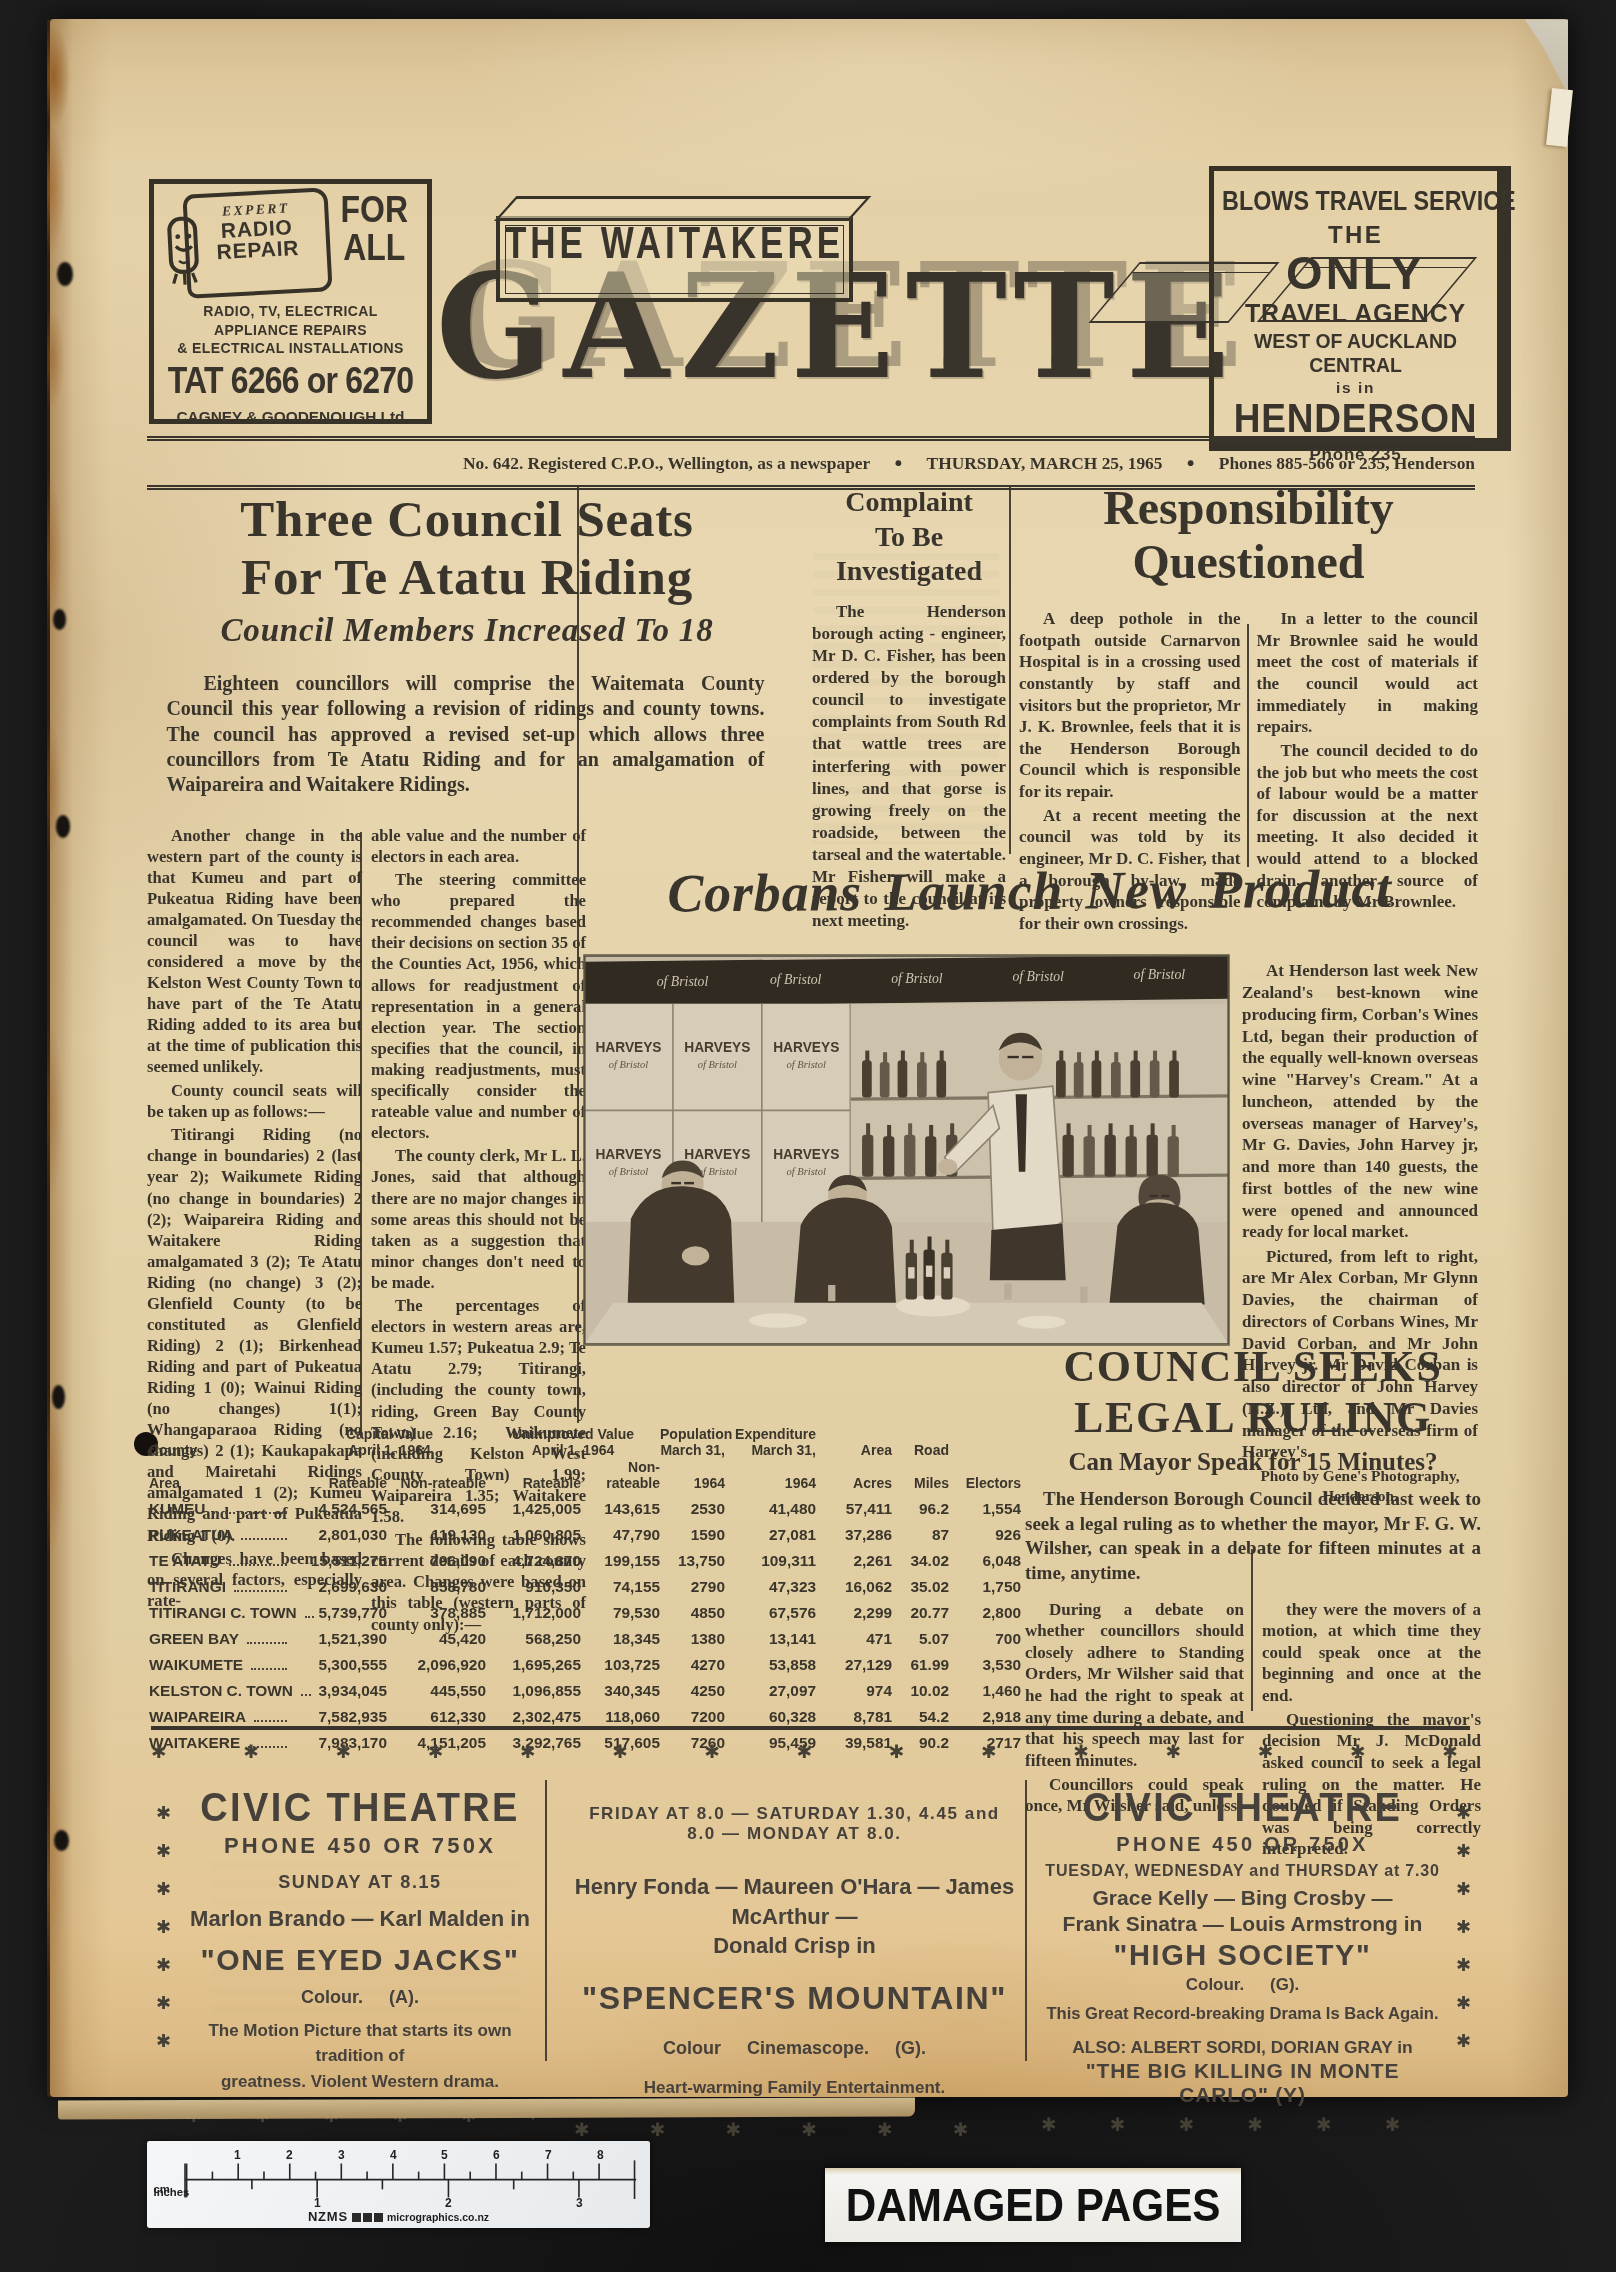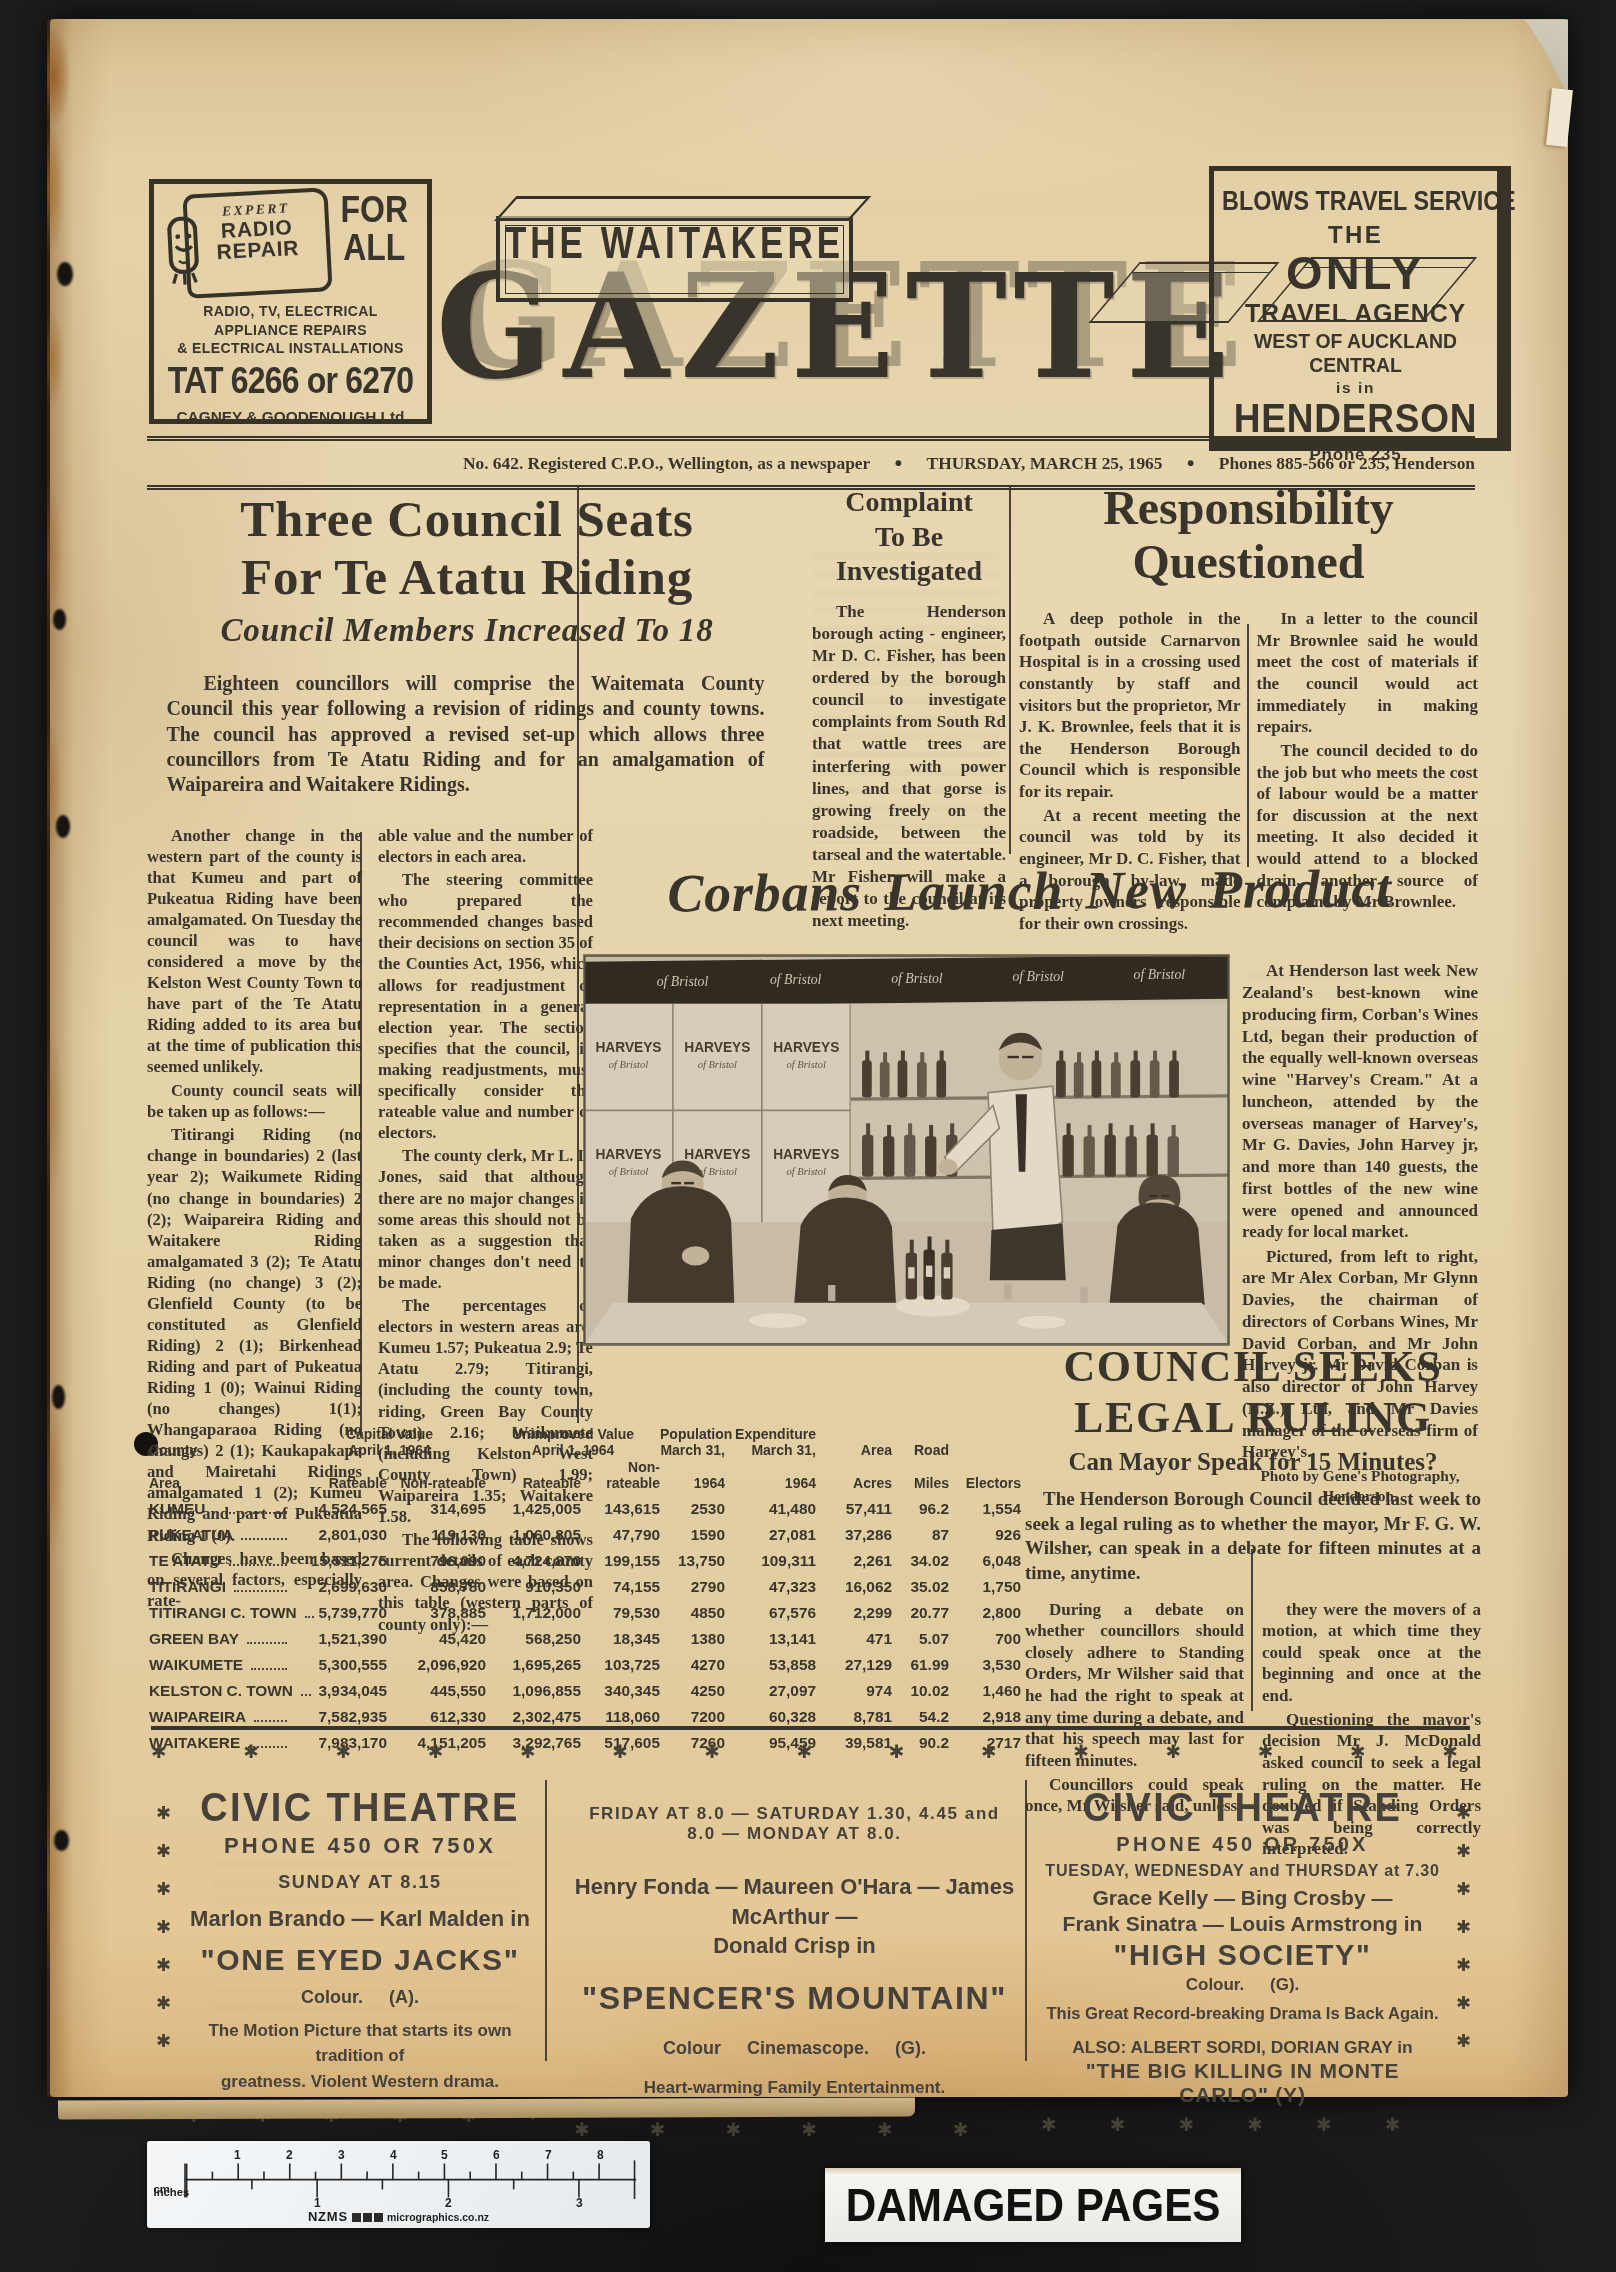--- a/index.html
+++ b/index.html
@@ -80,21 +80,21 @@
   .dot{font-size:13.7px;}
   
   .prel{white-space:pre-line;}
   .headline{font-weight:bold;text-align:center;}
   .p{font-weight:bold;text-align:justify;text-indent:24px;margin:0 0 2.4px 0;line-height:1.27;}
   .noind{text-indent:0;}
   .council{position:absolute;left:97px;top:472px;width:640px;}
   .council .headline{font-size:51px;line-height:1.13;letter-spacing:0.8px;}
   .council .sub{font-size:33px;font-style:italic;font-weight:bold;text-align:center;margin-top:5px;letter-spacing:0.8px;}
   .council .intro{font-size:20px;font-weight:bold;text-align:justify;text-indent:37px;line-height:1.26;margin:22.6px 22.6px 0 19.4px;}
-  .cols{display:flex;gap:16px;margin-top:27.5px;}
+  .cols{display:flex;gap:9px;margin-top:27.5px;}
   .cols .col{width:215px;}
   .cols .col .p{font-size:16.6px;}
   .complaint{position:absolute;left:762px;top:466px;width:194px;}
   .complaint .headline{font-size:28px;line-height:1.22;}
   .complaint .p{font-size:17px;margin-top:13px;line-height:1.3;}
   .resp{position:absolute;left:969px;top:462px;width:459px;}
   .resp .headline{font-size:48px;line-height:1.12;}
   .resp .cols{margin-top:19.4px;gap:16px;}
   .resp .col{width:222px;}
   .resp .col .p{font-size:17px;}

